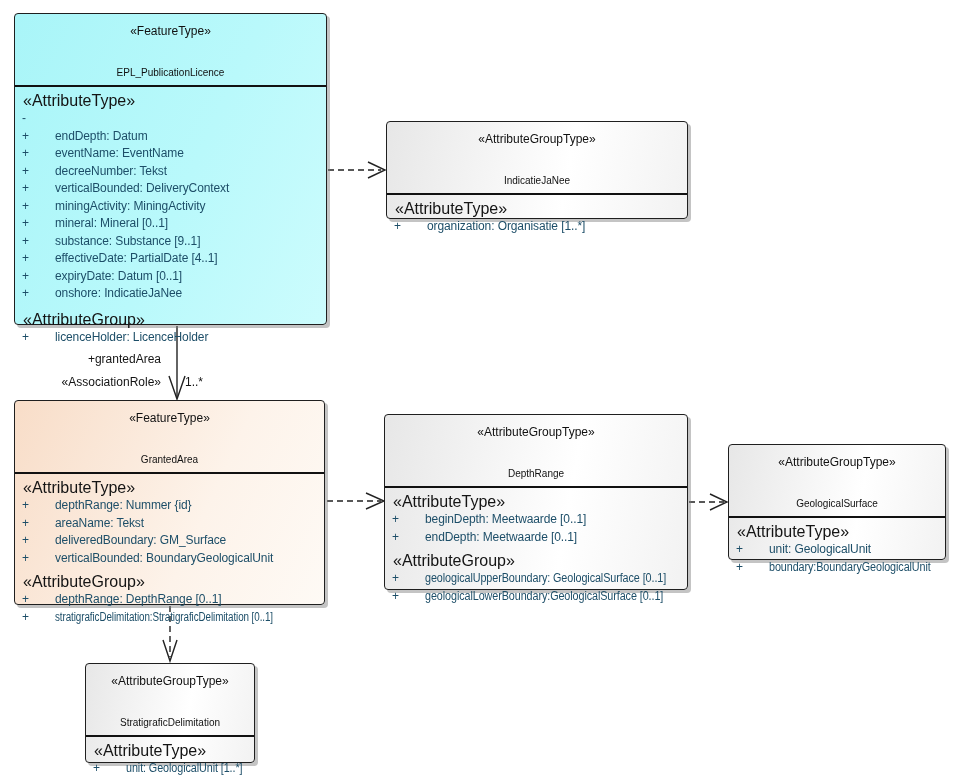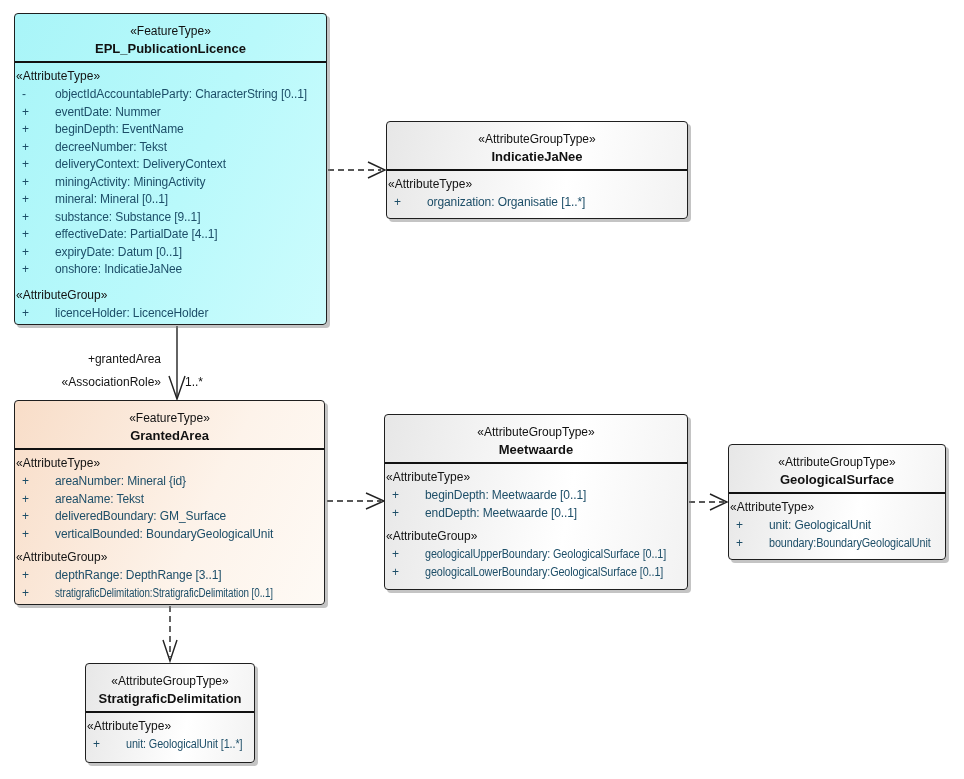--- a/index.html
+++ b/index.html
@@ -13,23 +13,23 @@
     box-shadow:3px 3px 0 rgba(125,125,125,.45);
   }
   .cyan {background:linear-gradient(115deg,#a9f5f8 0%,#b9f9fb 55%,#ccfcfd 100%);}
   .gray {background:linear-gradient(100deg,#e7e7e7 0%,#ffffff 60%,#f2f2f2 100%);}
   .peach{background:linear-gradient(115deg,#f8ddc8 0%,#fdf3ea 60%,#fefaf5 100%);}
   .hdr{
     box-sizing:border-box;padding:9px 4px 4px 4px;border-bottom:2px solid #111;
     text-align:center;
   }
   .stereo{font-size:12px;line-height:17px;color:#111;}
-  .cname{font-size:13px;line-height:17px;font-weight:bold;color:#111;}
+  .cname{font-size:10px;line-height:17px;font-weight:normal;color:#111;margin-top:24px;}
   .body{padding:0 3px 0 0;overflow:hidden;}
-  .sect{font-size:12px;color:#141414;padding-left:1px;margin:6px 0 2px 0;line-height:15px;}
+  .sect{font-size:16px;color:#141414;padding-left:8px;margin:6px 0 2px 0;line-height:15px;}
   .row{display:flex;padding-left:7px;line-height:17.5px;font-size:12px;color:#1d4e68;white-space:nowrap;}
   .vis{width:33px;flex:none;}
   .txt{display:inline-block;letter-spacing:-0.1px;}
   .fit {transform:scaleX(.82);transform-origin:0 50%;}
   .fit2{transform:scaleX(.90);transform-origin:0 50%;}
   .conn-label{position:absolute;font-size:12px;color:#141414;line-height:14px;}
   .ra{text-align:right;}
   svg#wires{position:absolute;left:0;top:0;pointer-events:none;}
 </style>
 </head>
@@ -71,37 +71,36 @@
 
   <div class="uml-box cyan" style="left:14px;top:13px;width:313px;height:312px;">
     <div class="hdr">
       <div class="stereo">«FeatureType»</div>
       <div class="cname">EPL_PublicationLicence</div>
     </div>
     <div class="body">
       <div class="sect">«AttributeType»</div>
       <div class="row">
           <span class="vis">-</span>
-          <span class="txt">objectIdAccountableParty: CharacterString [0..1]</span>
-        </div>
-      <div class="row">
-          <span class="vis">+</span>
-          <span class="txt">eventDate: Nummer</span>
-        </div>
-      <div class="row">
-          <span class="vis">+</span>
-          <span class="txt">beginDepth: EventName</span>
+        </div>
+      <div class="row">
+          <span class="vis">+</span>
+          <span class="txt">endDepth: Datum</span>
+        </div>
+      <div class="row">
+          <span class="vis">+</span>
+          <span class="txt">eventName: EventName</span>
         </div>
       <div class="row">
           <span class="vis">+</span>
           <span class="txt">decreeNumber: Tekst</span>
         </div>
       <div class="row">
           <span class="vis">+</span>
-          <span class="txt">deliveryContext: DeliveryContext</span>
+          <span class="txt">verticalBounded: DeliveryContext</span>
         </div>
       <div class="row">
           <span class="vis">+</span>
           <span class="txt">miningActivity: MiningActivity</span>
         </div>
       <div class="row">
           <span class="vis">+</span>
           <span class="txt">mineral: Mineral [0..1]</span>
         </div>
       <div class="row">
@@ -144,50 +143,50 @@
 
   <div class="uml-box peach" style="left:14px;top:400px;width:311px;height:205px;">
     <div class="hdr">
       <div class="stereo">«FeatureType»</div>
       <div class="cname">GrantedArea</div>
     </div>
     <div class="body">
       <div class="sect">«AttributeType»</div>
       <div class="row">
           <span class="vis">+</span>
-          <span class="txt">areaNumber: Mineral {id}</span>
+          <span class="txt">depthRange: Nummer {id}</span>
         </div>
       <div class="row">
           <span class="vis">+</span>
           <span class="txt">areaName: Tekst</span>
         </div>
       <div class="row">
           <span class="vis">+</span>
           <span class="txt">deliveredBoundary: GM_Surface</span>
         </div>
       <div class="row">
           <span class="vis">+</span>
           <span class="txt">verticalBounded: BoundaryGeologicalUnit</span>
         </div>
       <div class="sect" style="margin-top:7px;">«AttributeGroup»</div>
       <div class="row">
           <span class="vis">+</span>
-          <span class="txt">depthRange: DepthRange [3..1]</span>
+          <span class="txt">depthRange: DepthRange [0..1]</span>
         </div>
       <div class="row">
           <span class="vis">+</span>
           <span class="txt fit">stratigraficDelimitation:StratigraficDelimitation [0..1]</span>
         </div>
     </div>
   </div>
 
   <div class="uml-box gray" style="left:384px;top:414px;width:304px;height:176px;">
     <div class="hdr">
       <div class="stereo">«AttributeGroupType»</div>
-      <div class="cname">Meetwaarde</div>
+      <div class="cname">DepthRange</div>
     </div>
     <div class="body">
       <div class="sect">«AttributeType»</div>
       <div class="row">
           <span class="vis">+</span>
           <span class="txt">beginDepth: Meetwaarde [0..1]</span>
         </div>
       <div class="row">
           <span class="vis">+</span>
           <span class="txt">endDepth: Meetwaarde [0..1]</span>

